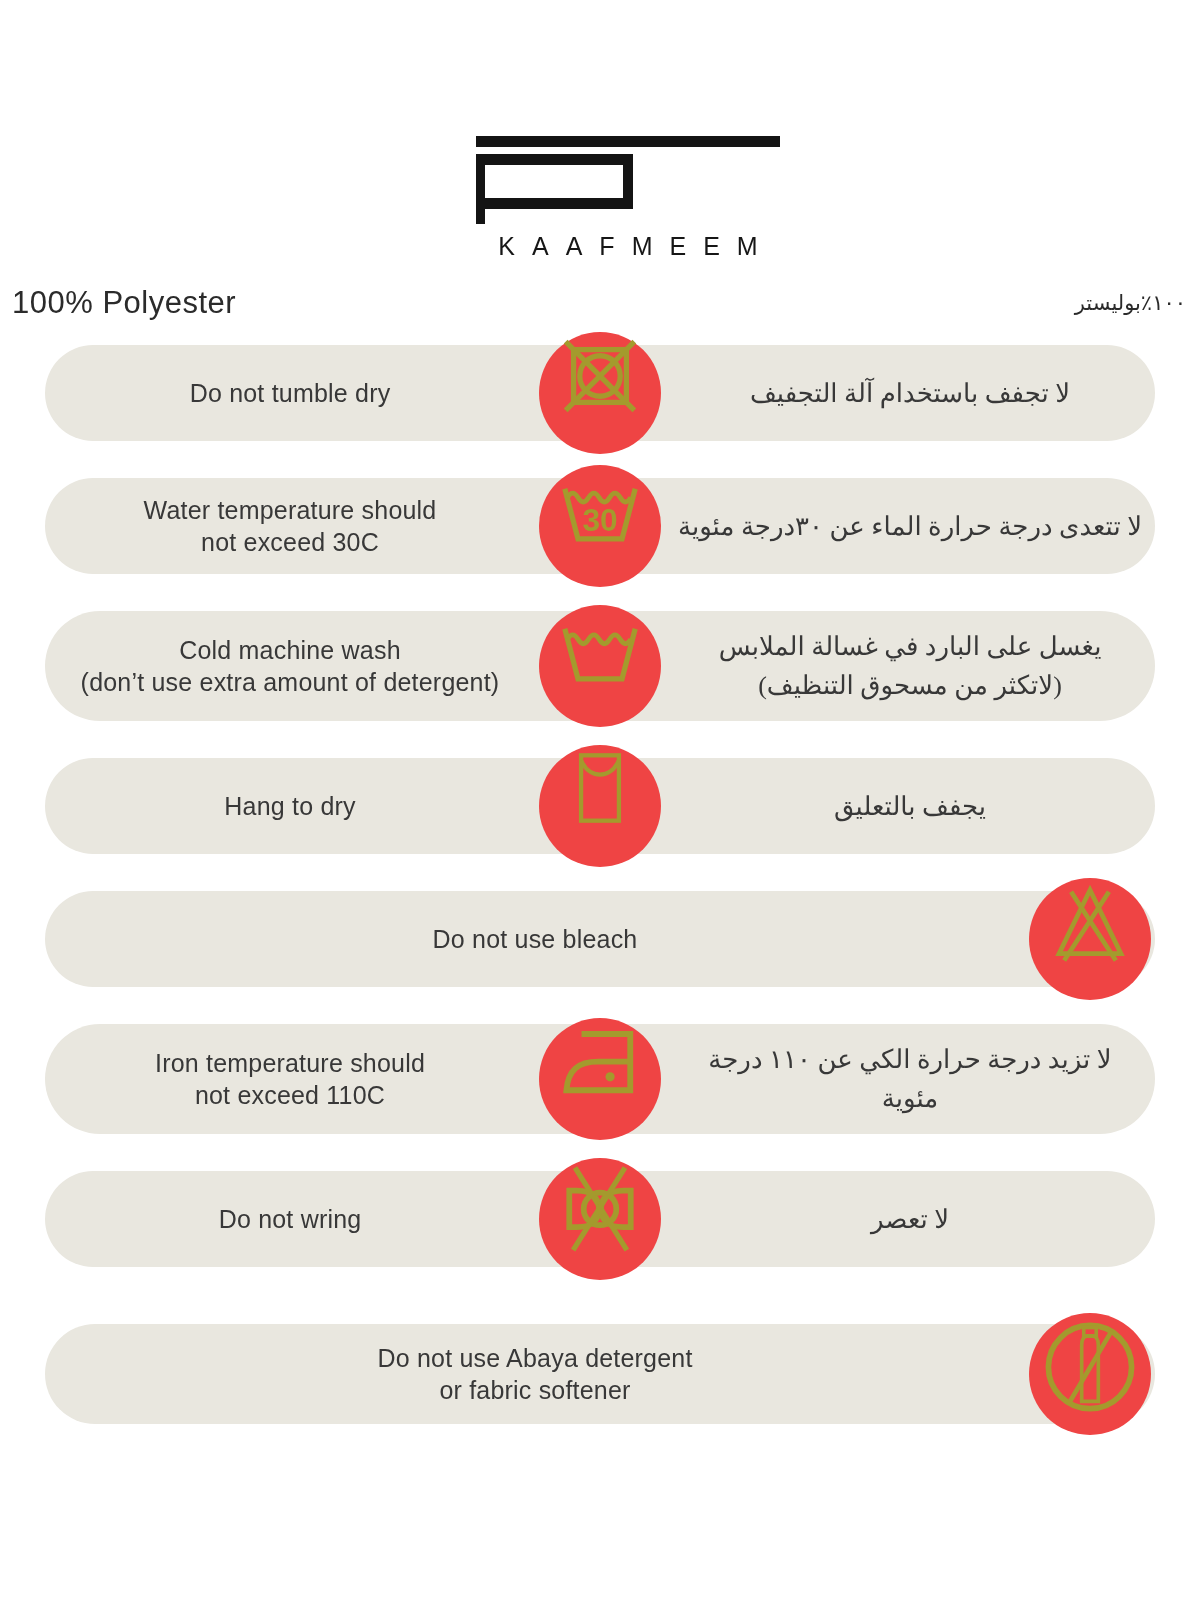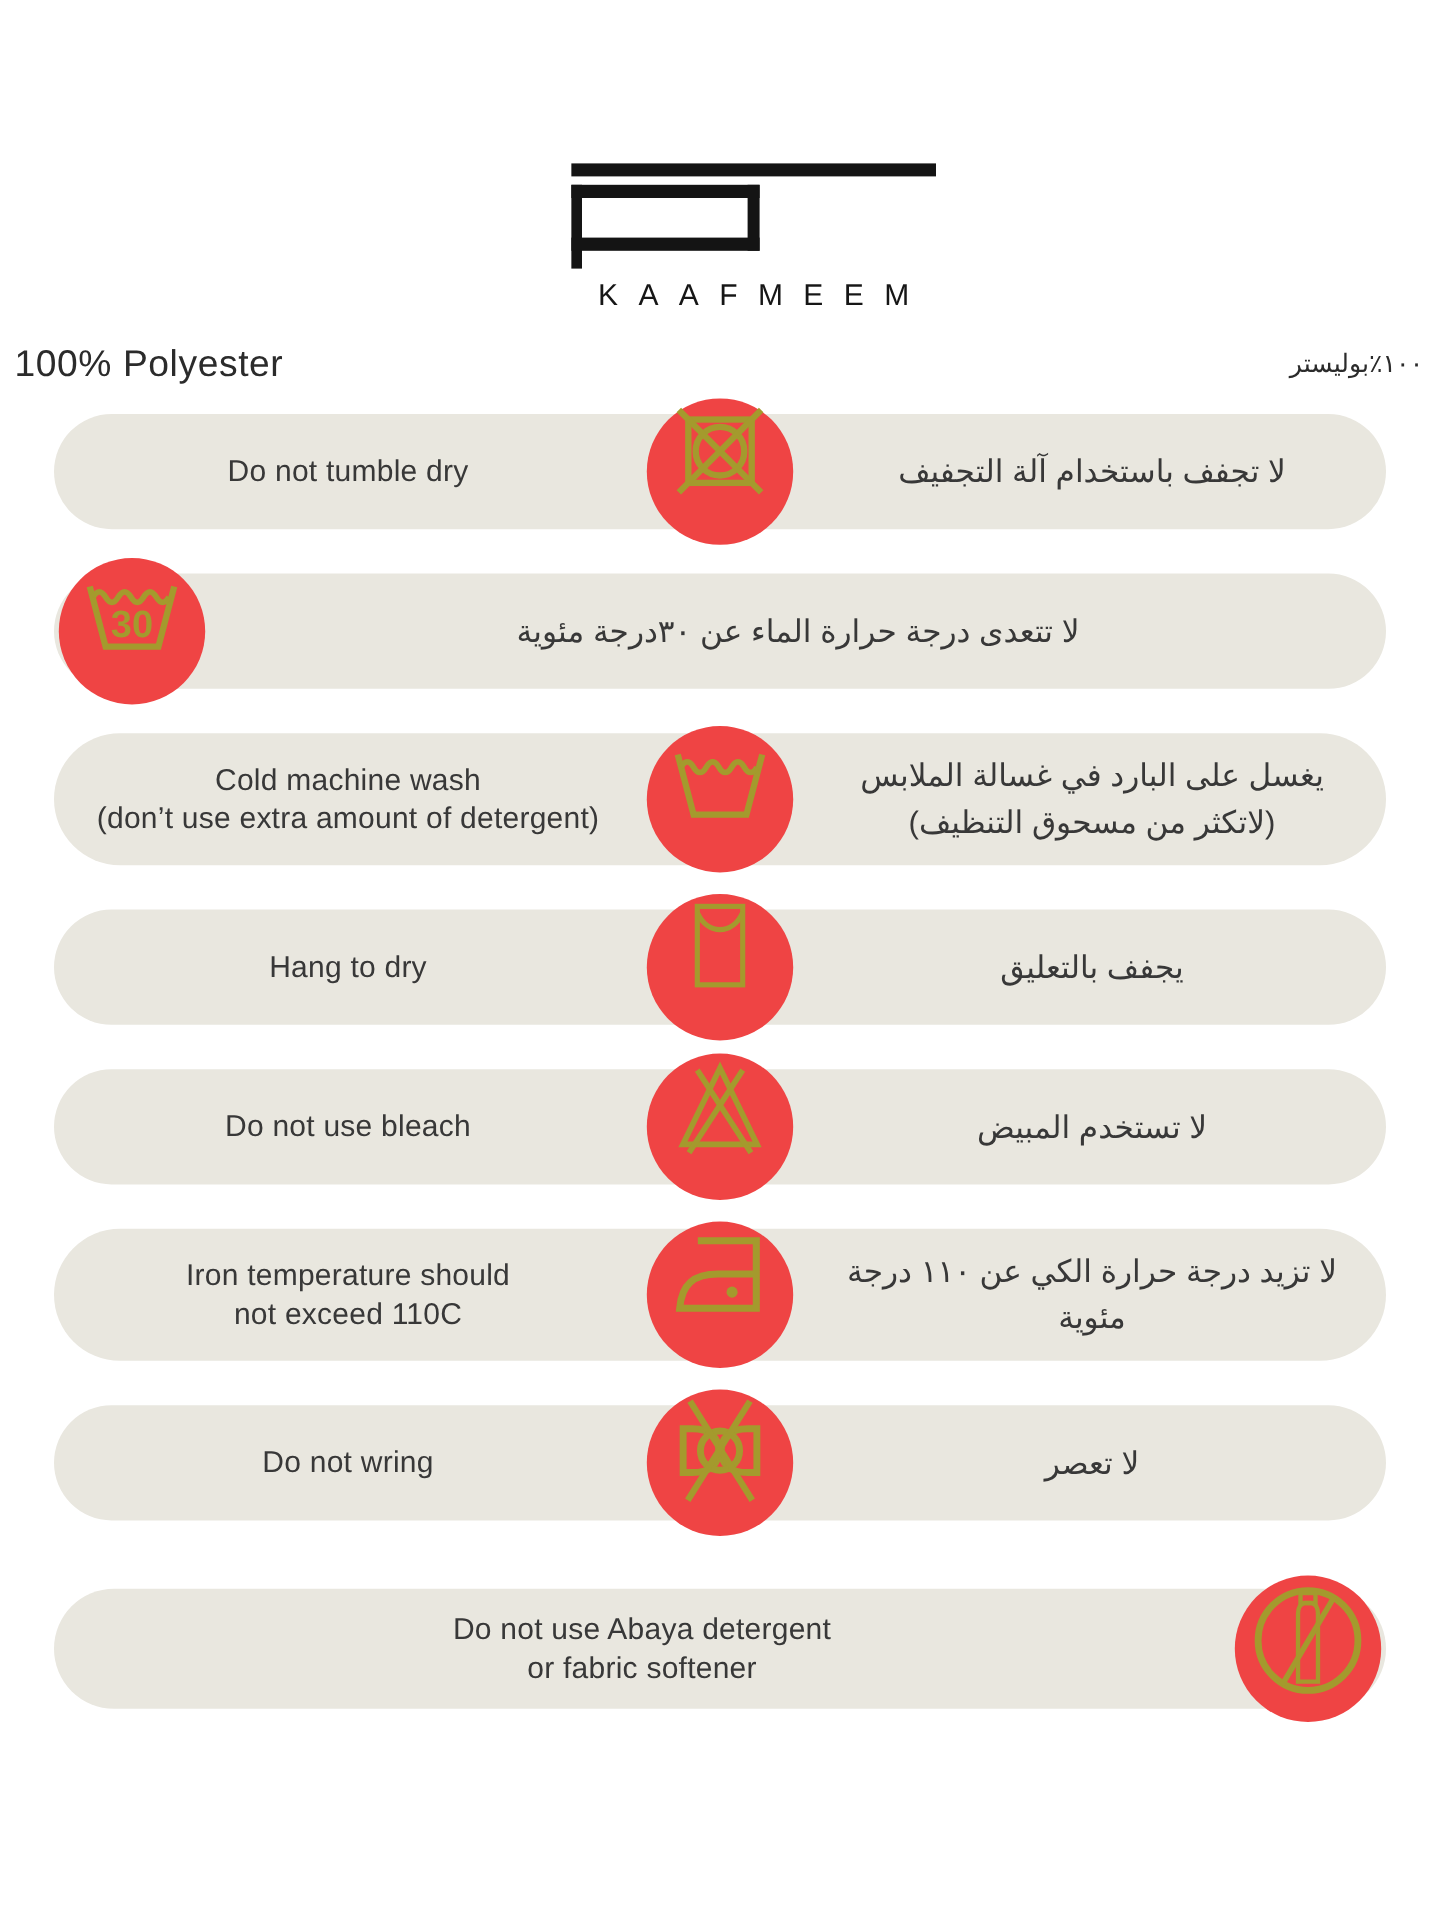--- a/index.html
+++ b/index.html
@@ -100,21 +100,21 @@
     justify-content: center;
   }
   .icon-badge svg { display: block; }
   .cell-ar {
     flex: 1;
     display: flex;
     align-items: center;
     justify-content: center;
     text-align: center;
     direction: rtl;
-    font-family: Liberation Sans, sans-serif;
+    font-family: Liberation Serif, serif;
     font-size: 26px;
     color: #383838;
     line-height: 1.5;
     white-space: pre-line;
     padding: 6px 4px;
   }
 </style>
 </head>
 <body>
 
@@ -147,20 +147,22 @@
               <rect x="20" y="20" width="60" height="60" fill="none" stroke-width="6"></rect>
               <circle cx="50" cy="50" r="23" fill="none" stroke-width="6"></circle>
               <line x1="11" y1="11" x2="89" y2="89" stroke-width="6"></line>
               <line x1="89" y1="11" x2="11" y2="89" stroke-width="6"></line>
             </svg>
           </div>
     </div>
     <div class="cell-ar" dir="rtl">لا تجفف باستخدام آلة التجفيف</div>
   </div>
       <div class="pill">
+    <div class="cell-en">Water temperature should
+not exceed 30C</div>
     <div class="cell-icon">
       <div class="icon-badge">
             <svg viewBox="0 0 100 100" width="88" height="88" stroke="#a49a2d">
               <path d="M10 27 L25 84 L75 84 L90 27" fill="none" stroke-width="6"></path>
               <path d="M13 37 q6 -10 12 0 t12 0 t12 0 t12 0 t12 0 t12 0" fill="none" stroke-width="5.5"></path>
               <text x="50" y="75" text-anchor="middle" font-size="36" font-weight="bold" font-family="Liberation Sans, sans-serif" fill="#a49a2d" stroke="none">30</text>
             </svg>
           </div>
     </div>
     <div class="cell-ar" dir="rtl">لا تتعدى درجة حرارة الماء عن ٣٠درجة مئوية</div>
@@ -195,21 +197,20 @@
     <div class="cell-en">Do not use bleach</div>
     <div class="cell-icon">
       <div class="icon-badge">
             <svg viewBox="0 0 100 100" width="86" height="86" stroke="#a49a2d">
               <path d="M50 14 L86 88 L14 88 Z" fill="none" stroke-width="5.5"></path>
               <line x1="28" y1="16" x2="80" y2="96" stroke-width="5.5"></line>
               <line x1="72" y1="16" x2="20" y2="96" stroke-width="5.5"></line>
             </svg>
           </div>
     </div>
-    <div class="cell-ar" dir="rtl">لا تستخدم المبيض</div>
   </div>
       <div class="pill tall">
     <div class="cell-en">Iron temperature should
 not exceed 110C</div>
     <div class="cell-icon">
       <div class="icon-badge">
             <svg viewBox="0 0 100 100" width="84" height="84" stroke="#a49a2d">
               <path d="M28 19 L86 19 L86 86 L10 86 C12 62 24 52 48 52 L86 52" fill="none" stroke-width="7"></path>
               <circle cx="62" cy="70" r="5.5" stroke="none" fill="#a49a2d"></circle>
             </svg>

